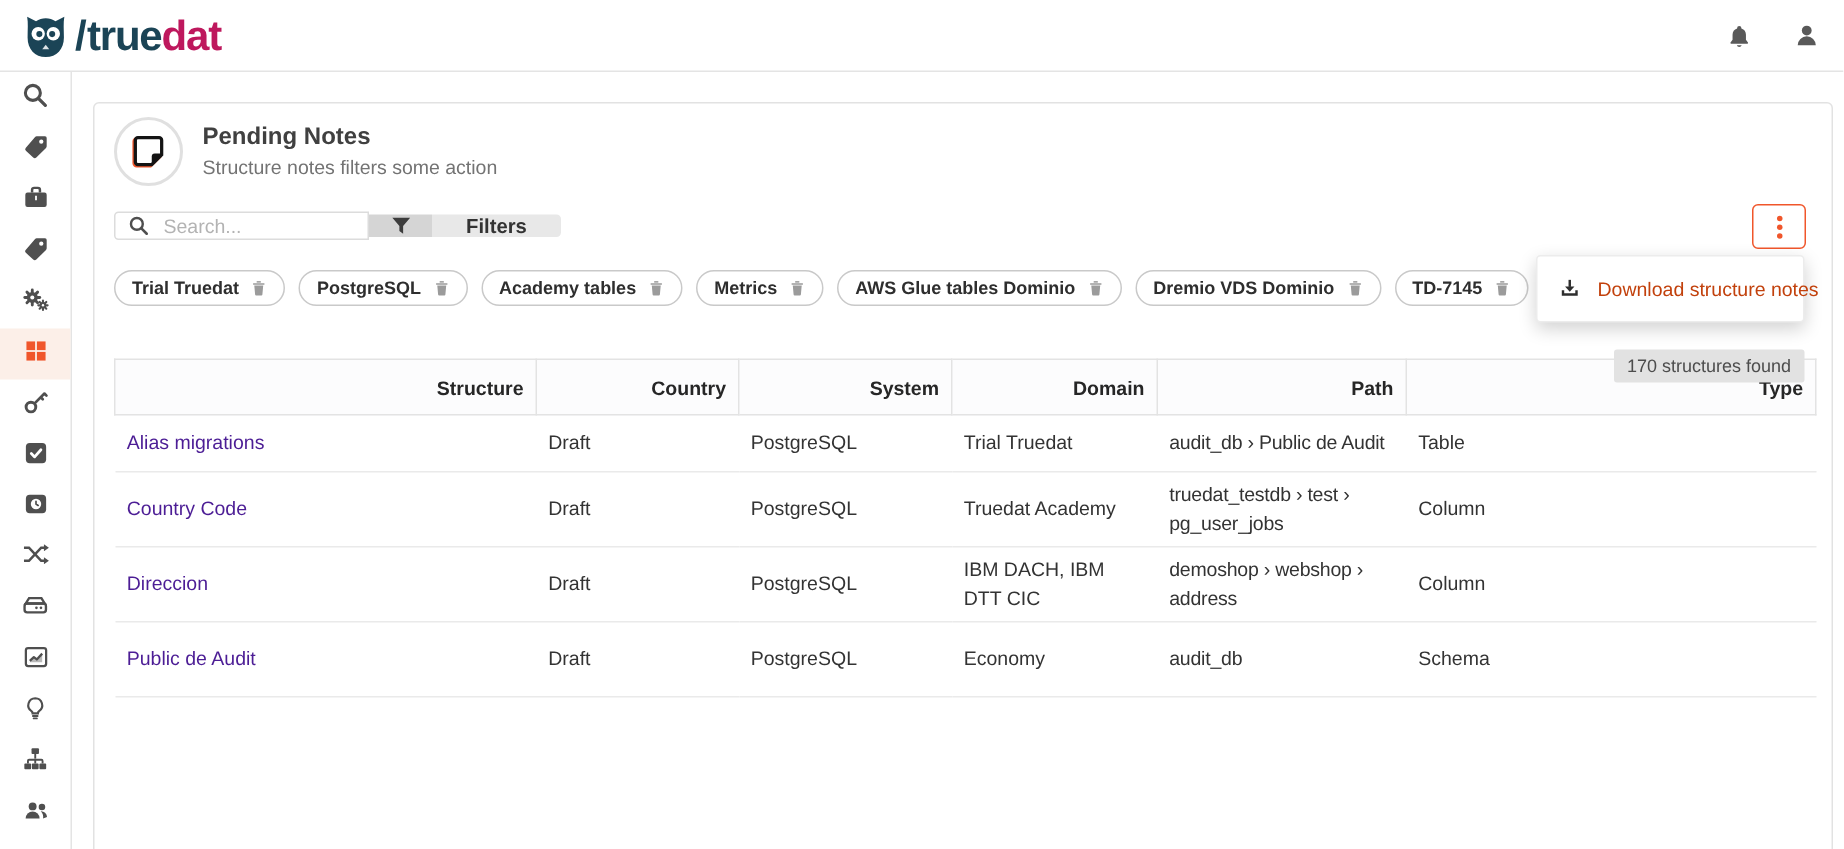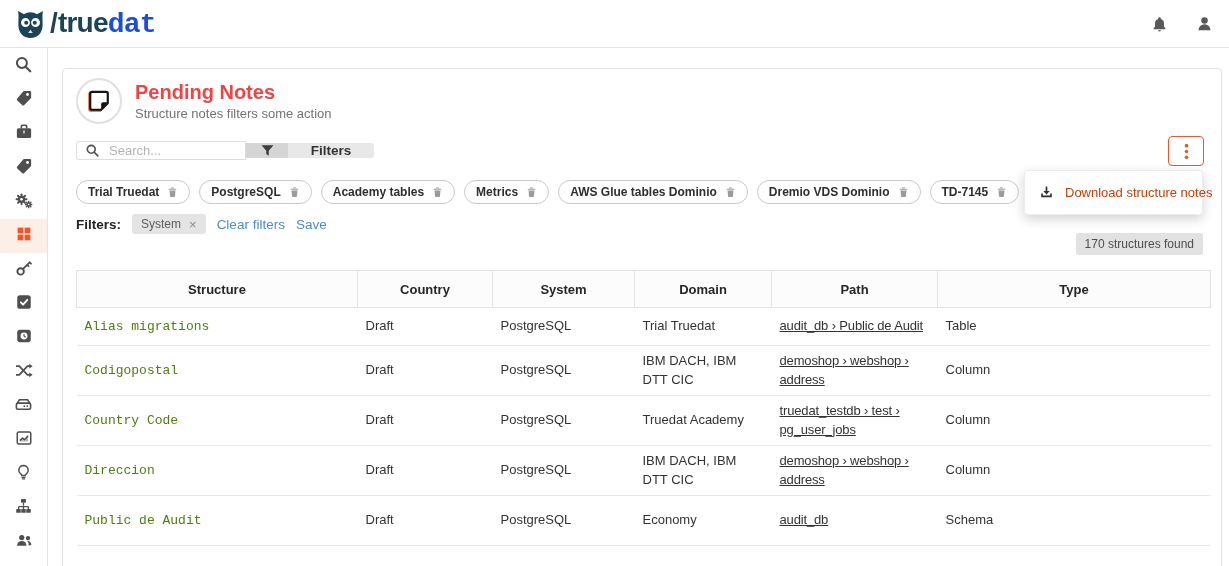--- a/index.html
+++ b/index.html
@@ -7,39 +7,39 @@
   body {
     width:1229px; height:566px; overflow:hidden; position:relative;
     background:#fff; font-family:"Liberation Sans", sans-serif; color:#333;
   }
   
   .topbar { position:absolute; top:0; left:0; right:0; height:48px; background:#fff;
     border-bottom:1px solid #e4e4e4; display:flex; align-items:center; padding:0 14px; z-index:6; }
   .logo { display:flex; align-items:center; gap:1px; cursor:pointer; }
   .logo-text { font-size:28px; font-weight:bold; color:#1b4456; letter-spacing:-0.8px; line-height:1; }
   .logo-text .slash { margin:0 1px 0 2px; }
-  .logo-text .lt { color:#1d4ed8;font-family:Liberation Mono, monospace; }
+  .logo-text .lt { color:#be185d; }
   .topbar-right { margin-left:auto; display:flex; align-items:center; gap:28px; color:#595959; padding-right:2px; }
   .tb-icon { cursor:pointer; display:flex; align-items:center; }
 
   
   .sidebar { position:absolute; top:48px; left:0; bottom:0; width:48px; background:#fff;
     border-right:1px solid #e4e4e4; padding-top:1px; z-index:5; }
   .side-item { width:47px; height:34px; display:flex; align-items:center; justify-content:center;
     color:#4f4f4f; cursor:pointer; }
   .side-item.active { background:#fcefe8; color:#f0562b; }
 
   
   .card { position:absolute; left:62px; top:68px; width:1160px; height:520px; background:#fff;
     border:1px solid #e2e2e2; border-radius:4px; padding:0 13px; }
 
   .card-head { display:flex; align-items:center; gap:13px; margin-top:7px; height:50px; }
   .circle-icon { width:46px; height:46px; border:2px solid #e0e0e0; border-radius:50%;
     display:flex; align-items:center; justify-content:center; flex:0 0 auto; }
-  .title { font-size:20px; font-weight:600; color:#ef4444; line-height:1.15; }
+  .title { font-size:16px; font-weight:600; color:#404040; line-height:1.15; }
   .subtitle { font-size:13px; color:#737373; margin-top:2px; }
 
   .toolbar { display:flex; margin-top:8px; height:32px;align-items:center; }
   .search-box { width:170px; border:1px solid #dcdcdc; border-radius:3px 0 0 3px; display:flex;
     align-items:center; padding:0 8px; gap:7px; background:#fff; }
   .search-box input { border:none; outline:none; font-size:13px; width:100%; color:#333;
     font-family:"Liberation Sans", sans-serif; background:transparent; }
   .search-box input::placeholder { color:#b3b3b3; }
   .funnel-btn { width:42px; background:#d5d5d5; display:flex; align-items:center; justify-content:center; cursor:pointer; }
   .filters-btn { width:86px; background:#e8e8e8; display:flex; align-items:center; justify-content:center;
@@ -63,27 +63,27 @@
   .dropdown { position:absolute; top:101px; right:18px; width:179px; background:#fff;
     border:1px solid #ececec; border-radius:3px; box-shadow:0 4px 12px rgba(0,0,0,0.18); z-index:10; padding:6px 0; }
   .dd-item { display:flex; align-items:center; gap:11px; padding:8px 14px; font-size:13px; color:#c2410c; cursor:pointer; white-space:nowrap; }
 
   .results-badge { position:absolute; top:164px; right:18px; background:#e2e2e2; color:#4d4d4d;
     font-size:12px; padding:4px 9px; border-radius:2px; }
 
   
   table.data { border-collapse:collapse; width:1134px; table-layout:fixed; margin-top:35px; }
   table.data thead th { height:37px; background:#fcfcfd; border:1px solid #e3e3e3; font-size:13px;
-    font-weight:bold; color:#262626; text-align:center; padding:0 8px; }
+    font-weight:bold; color:#262626; text-align:right; padding:0 8px; }
   table.data tbody td { border-bottom:1px solid #eaeaea; font-size:13px; color:#333;
     padding:4px 8px; vertical-align:middle; line-height:1.45; }
   table.data tbody tr { height:50px; }
   table.data tbody tr.r1 { height:38px; }
-  td.path-cell { letter-spacing:-0.15px;text-decoration:underline; }
-  a.struct-link { color:#4d7c0f; text-decoration:none; cursor:pointer;font-family:Liberation Mono, monospace; }
+  td.path-cell { letter-spacing:-0.15px; }
+  a.struct-link { color:#4c1d95; text-decoration:none; cursor:pointer; }
 </style>
 </head>
 <body>
 
 <div class="topbar">
   <div class="logo">
     <span style="display:flex;">
       <svg width="33" height="31" viewBox="0 0 34 32">
         <path d="M17 31 C9.5 31 4.5 25.5 4.5 17.5 C4.5 12 5 7.5 4.2 3.2 L10.3 6.4 C12.3 5 14.6 4.3 17 4.3 c2.4 0 4.7 0.7 6.7 2.1 L29.8 3.2 C29 7.5 29.5 12 29.5 17.5 C29.5 25.5 24.5 31 17 31 Z" fill="#1b4456"></path>
         <circle cx="11.8" cy="15" r="4.6" fill="#fff"></circle>
@@ -342,29 +342,20 @@
         <span class="trash">
           <svg width="11" height="12" viewBox="0 0 24 24" fill="#9b9b9b">
             <rect x="9" y="2" width="6" height="2.2"></rect>
             <rect x="3.5" y="5" width="17" height="2.2" rx="1"></rect>
             <path d="M5.5 8.5 h13 L17.3 21.5 a1.5 1.5 0 0 1 -1.5 1.3 H8.2 a1.5 1.5 0 0 1 -1.5 -1.3 Z"></path>
           </svg>
         </span>
       </span>
   </div>
 
-  <div class="filters-row">
-    <span class="filters-label">Filters:</span>
-    <span class="applied-chip">
-      <span>System</span>
-      <span class="x">×</span>
-    </span>
-    <a class="link">Clear filters</a>
-    <a class="link">Save</a>
-  </div>
 
   <button class="kebab-btn">
     <span style="display:flex;">
       <svg width="5" height="17" viewBox="0 0 6 20" fill="#f0562b">
           <circle cx="3" cy="3" r="2.2"></circle>
           <circle cx="3" cy="10" r="2.2"></circle>
           <circle cx="3" cy="17" r="2.2"></circle>
         </svg>
     </span>
   </button>
@@ -406,28 +397,20 @@
     <tbody>
       <tr class="r1">
         <td><a class="struct-link">Alias migrations</a></td>
         <td>Draft</td>
         <td>PostgreSQL</td>
         <td>Trial Truedat</td>
         <td class="path-cell">audit_db › Public de Audit</td>
         <td>Table</td>
       </tr>
       <tr>
-        <td><a class="struct-link">Codigopostal</a></td>
-        <td>Draft</td>
-        <td>PostgreSQL</td>
-        <td>IBM DACH, IBM DTT CIC</td>
-        <td class="path-cell">demoshop › webshop › address</td>
-        <td>Column</td>
-      </tr>
-      <tr>
         <td><a class="struct-link">Country Code</a></td>
         <td>Draft</td>
         <td>PostgreSQL</td>
         <td>Truedat Academy</td>
         <td class="path-cell">truedat_testdb › test › pg_user_jobs</td>
         <td>Column</td>
       </tr>
       <tr>
         <td><a class="struct-link">Direccion</a></td>
         <td>Draft</td>

